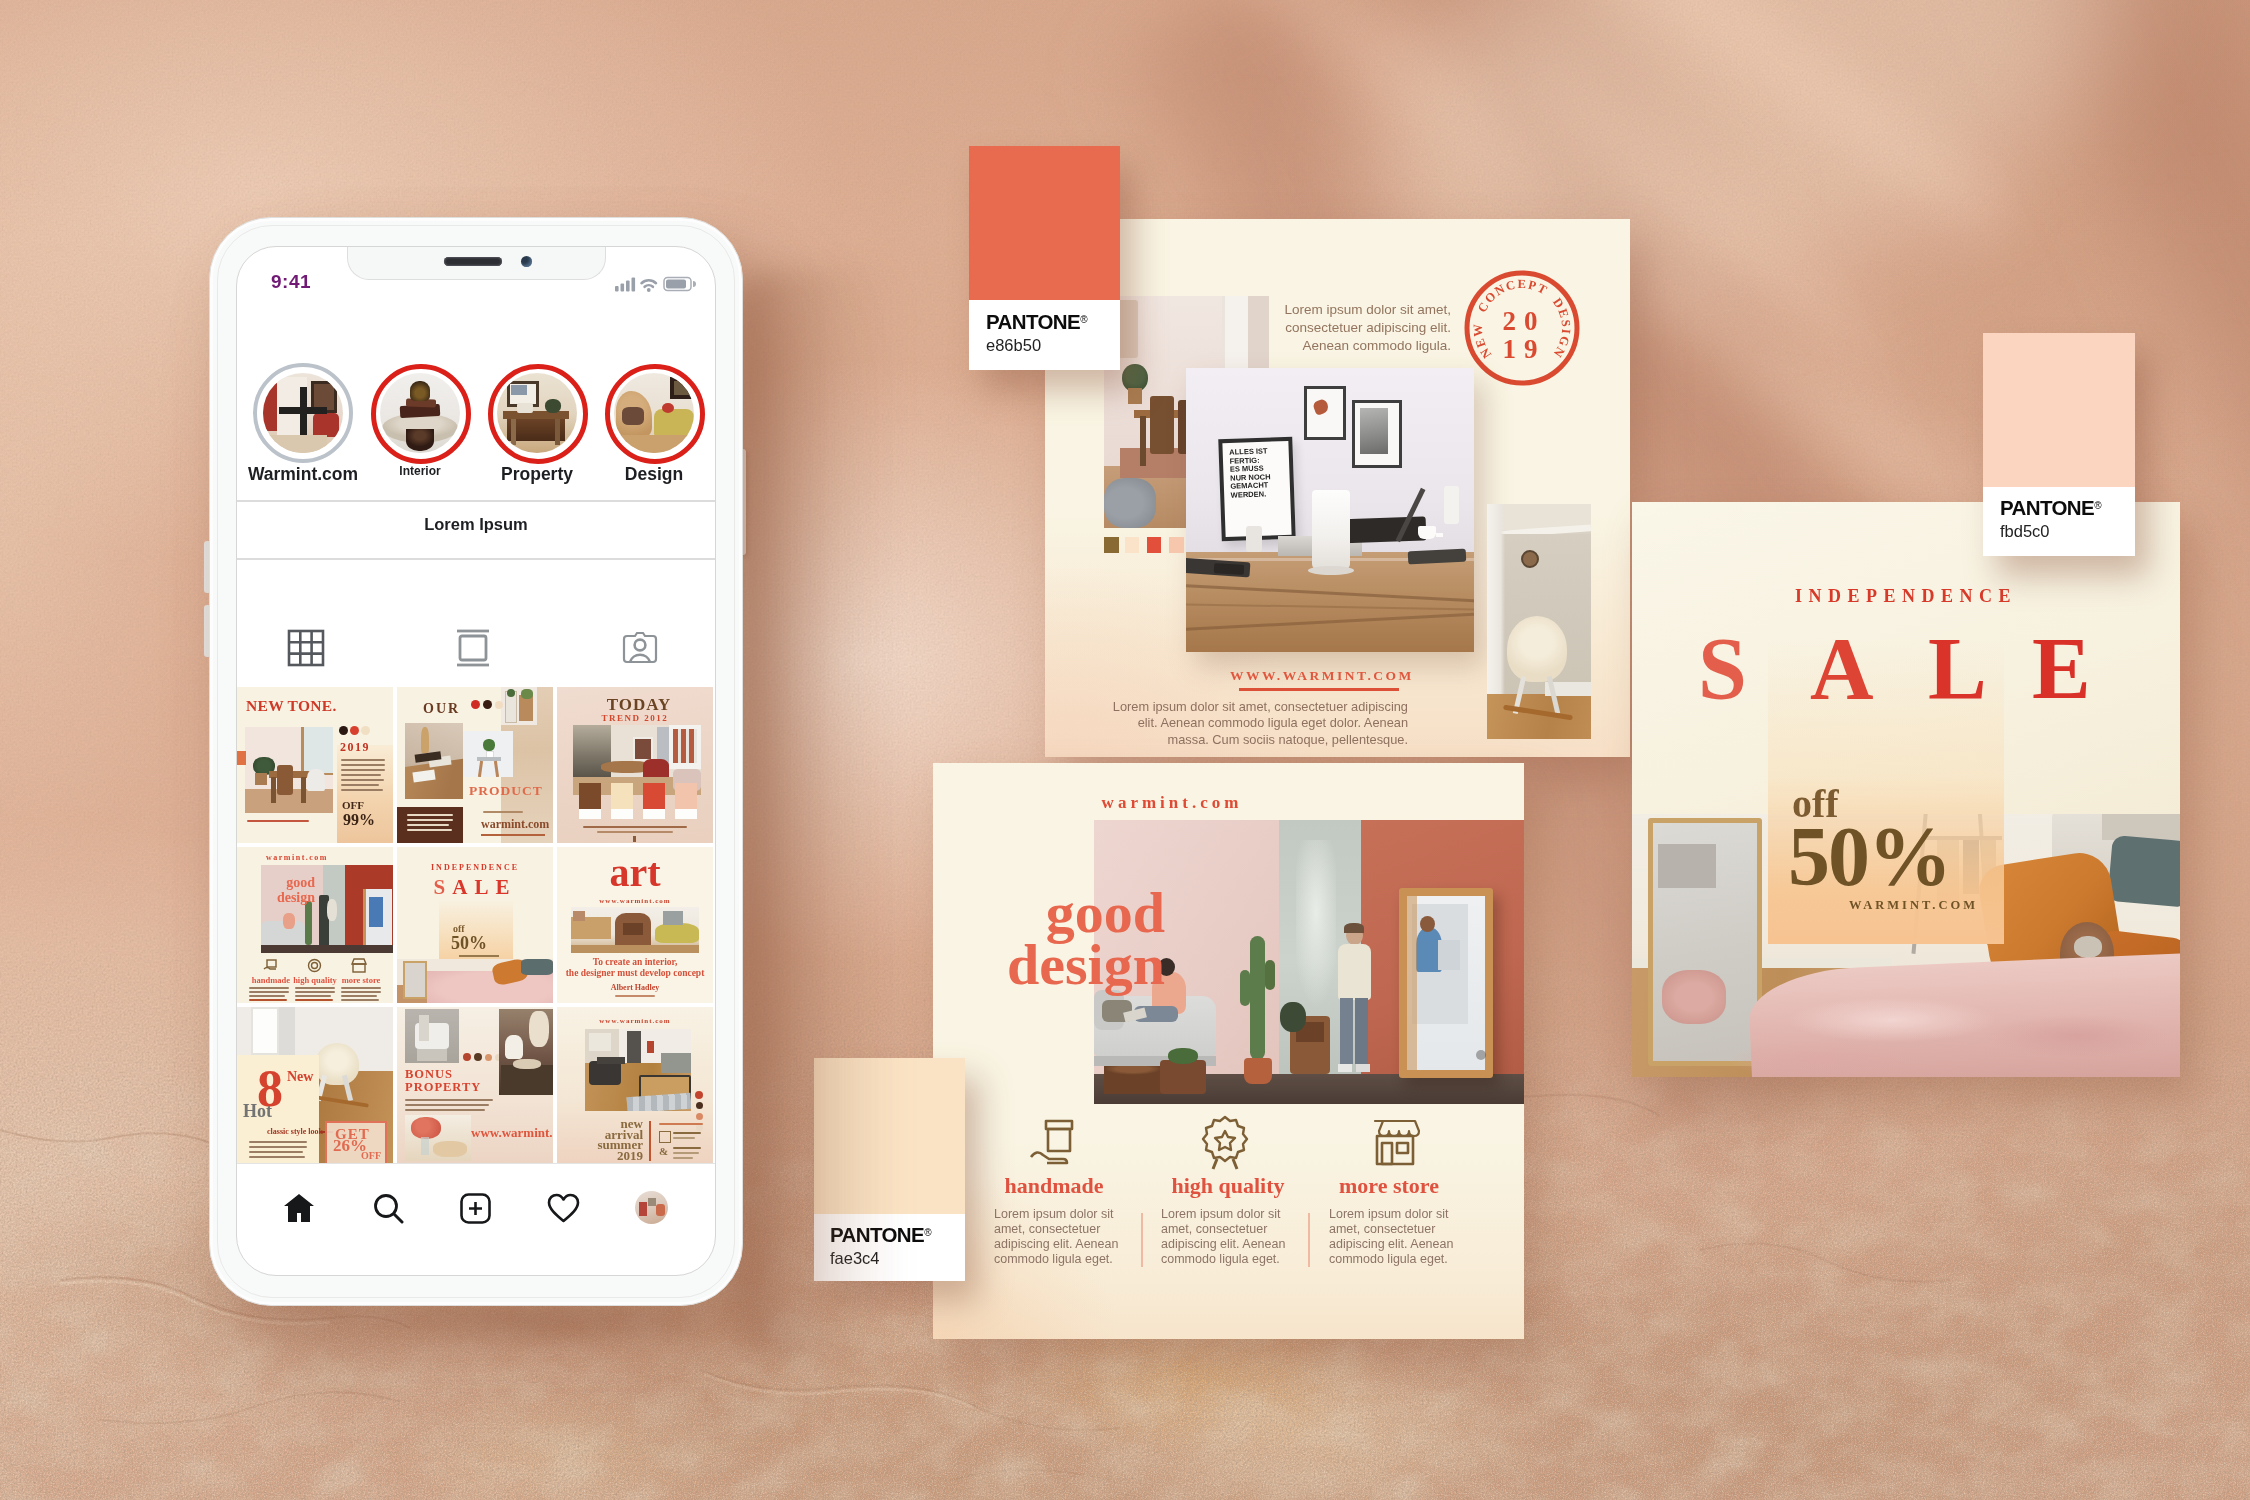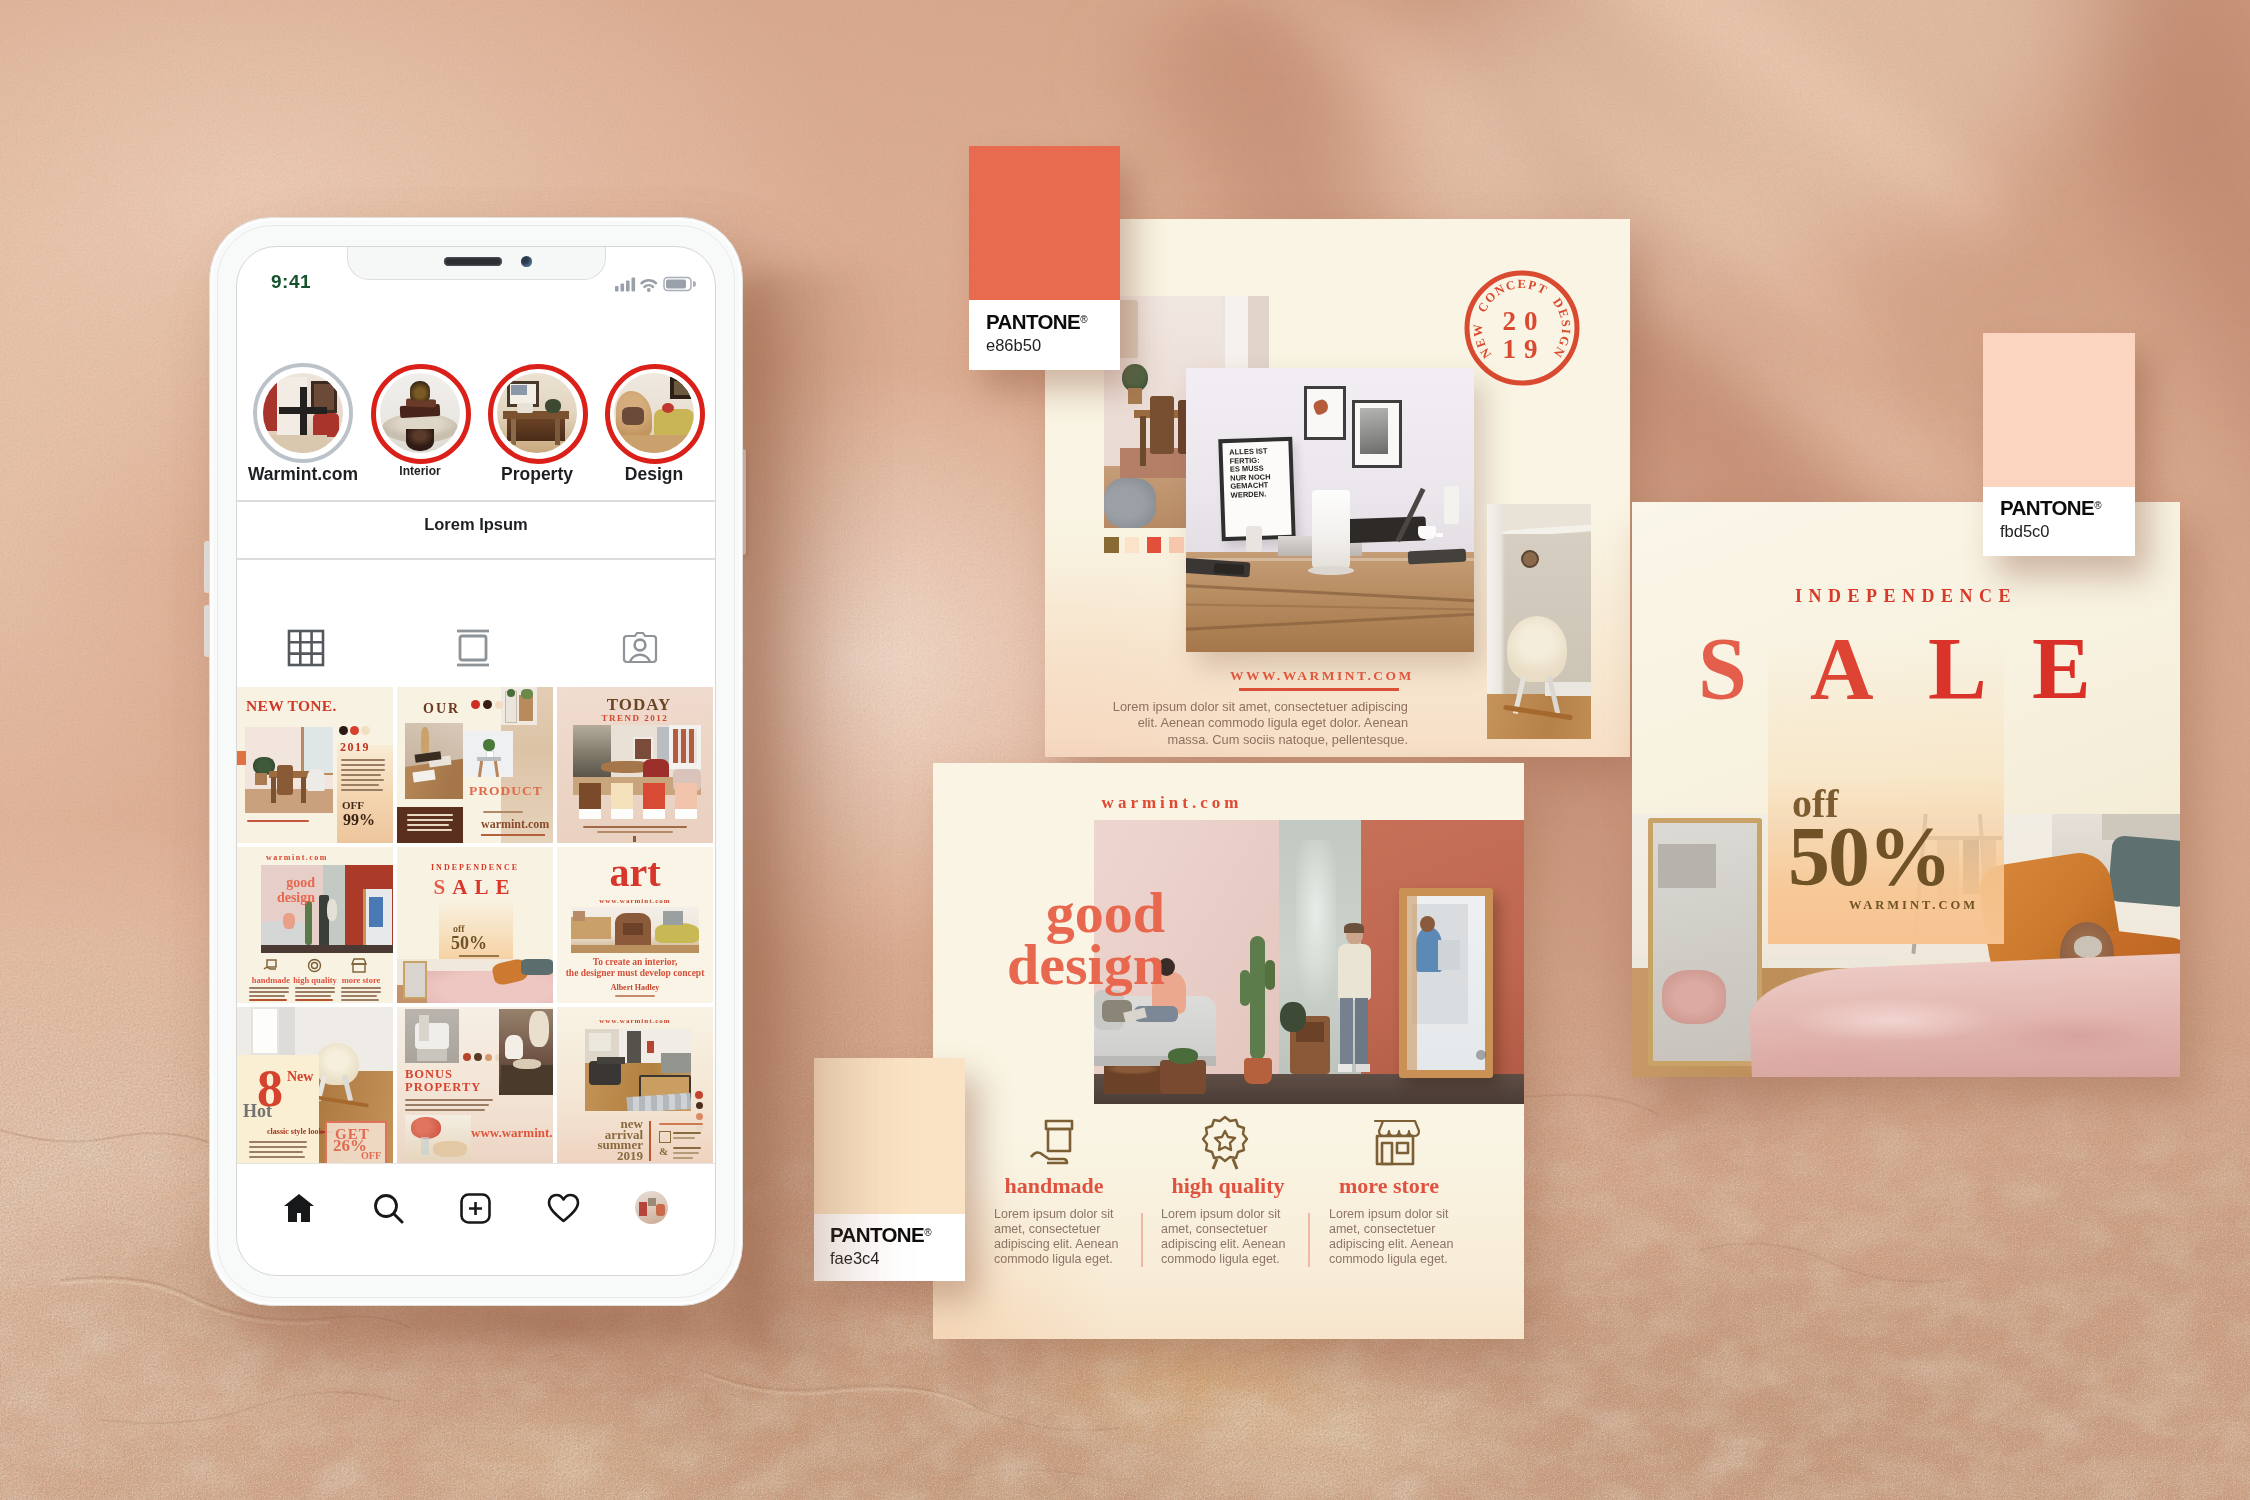--- a/index.html
+++ b/index.html
@@ -97,20 +97,21 @@
       <rect width="2250" height="1500" filter="url(#gr2)" mask="url(#gmask2)"></rect>
       <rect width="2250" height="1500" filter="url(#gr)" mask="url(#gmask)"></rect>
       <rect width="2250" height="1500" filter="url(#gr3)" mask="url(#gmask2)"></rect>
     </svg>
   </div>
 
   <div id="card1" class="abs card" style="left:1045px;top:219px;width:585px;height:538px;box-shadow:16px 22px 40px rgba(143,87,62,.35);">
     <div class="abs" style="left:0;top:0;width:585px;height:538px;background:linear-gradient(180deg,rgba(244,202,162,0) 55%,rgba(245,208,172,.3) 80%,rgba(244,206,174,.55) 100%);"></div>
     <div class="abs" style="left:0;top:250px;width:320px;height:288px;background:radial-gradient(ellipse 300px 240px at 8% 98%,rgba(246,214,190,.75),rgba(246,214,190,0) 78%);"></div>
 
+    <div class="abs" style="right:179px;top:82px;width:260px;text-align:right;font-size:13.5px;line-height:18.2px;color:#93755f;">Lorem ipsum dolor sit amet,<br>consectetuer adipiscing elit.<br>Aenean commodo ligula.</div>
 
     <svg class="abs" style="left:419px;top:51px;" width="116" height="116" viewBox="0 0 116 116">
       <defs>
           <path id="stc" d="M29.7 86.3 A40 40 0 1 1 86.3 86.3"></path>
         </defs>
       <circle cx="58" cy="58" r="55" fill="none" stroke="#d94a30" stroke-width="5"></circle>
       <text font-family="Liberation Serif, serif" font-size="12.5" font-weight="bold" fill="#d94a30" letter-spacing="1.6">
         <textPath href="#stc" startOffset="50%" text-anchor="middle">NEW &nbsp;CONCEPT&nbsp; DESIGN</textPath>
       </text>
       <text x="60" y="60" text-anchor="middle" font-family="Liberation Serif, serif" font-size="27" font-weight="bold" fill="#d94a30" letter-spacing="8">20</text>
@@ -331,21 +332,21 @@
 
   <div class="abs" style="left:735px;top:270px;width:170px;height:1090px;background:linear-gradient(90deg,rgba(149,97,72,.42) 0%,rgba(149,97,72,.25) 35%,rgba(149,97,72,.08) 70%,rgba(149,97,72,0) 100%);filter:blur(14px);border-radius:40px;"></div>
   <div class="abs" style="left:300px;top:1290px;width:500px;height:80px;background:radial-gradient(ellipse 250px 36px at 50% 40%,rgba(149,97,72,.4),rgba(149,97,72,0) 75%);filter:blur(8px);"></div>
   <div class="abs" style="left:204px;top:541px;width:7px;height:52px;background:#e8e8e6;border-radius:3px;"></div>
   <div class="abs" style="left:204px;top:605px;width:7px;height:52px;background:#e8e8e6;border-radius:3px;"></div>
   <div class="abs" style="left:739px;top:449px;width:7px;height:106px;background:#eceded;border-radius:3px;box-shadow:2px 2px 4px rgba(120,80,60,.3);"></div>
   <div id="phone" class="abs" style="left:209px;top:217px;width:532px;height:1087px;border-radius:62px;background:#f8f9f9;border:1px solid #dfdfdd;box-shadow:22px 30px 55px rgba(148,92,66,.42), 50px 70px 100px rgba(148,92,66,.22), inset 0 0 0 3px #fdfdfd;">
     <div class="abs" style="left:7px;top:7px;width:516px;height:1071px;border-radius:55px;border:1px solid #e9e9e7;"></div>
     <div id="screen" class="abs" style="left:26px;top:28px;width:478px;height:1028px;border-radius:40px;background:#ffffff;border:1px solid #d6d6d4;overflow:hidden;">
 
-      <div class="abs" style="left:34px;top:24px;font-size:19px;font-weight:bold;color:#14532d;letter-spacing:.5px;">9:41</div>
+      <div class="abs" style="left:34px;top:24px;font-size:19px;font-weight:bold;color:#701a75;letter-spacing:.5px;">9:41</div>
       <svg class="abs" style="left:378px;top:28px;" width="82" height="18" viewBox="0 0 82 18">
         <g fill="#9aa0aa">
           <rect x="0" y="11" width="3.6" height="5.5" rx="1"></rect>
             <rect x="5.5" y="8.5" width="3.6" height="8" rx="1"></rect>
             <rect x="11" y="5.5" width="3.6" height="11" rx="1"></rect>
             <rect x="16.5" y="2.5" width="3.6" height="14" rx="1"></rect>
         </g>
         <g fill="none" stroke="#9aa0aa" stroke-width="2.6" stroke-linecap="round">
           <path d="M26.5 8.2 a 10.5 10.5 0 0 1 14.5 0"></path>
             <path d="M29.6 11.8 a 6.2 6.2 0 0 1 8.3 0"></path>

